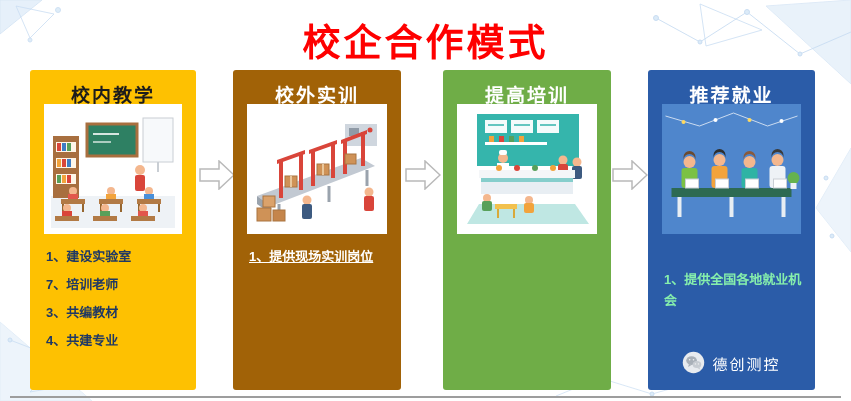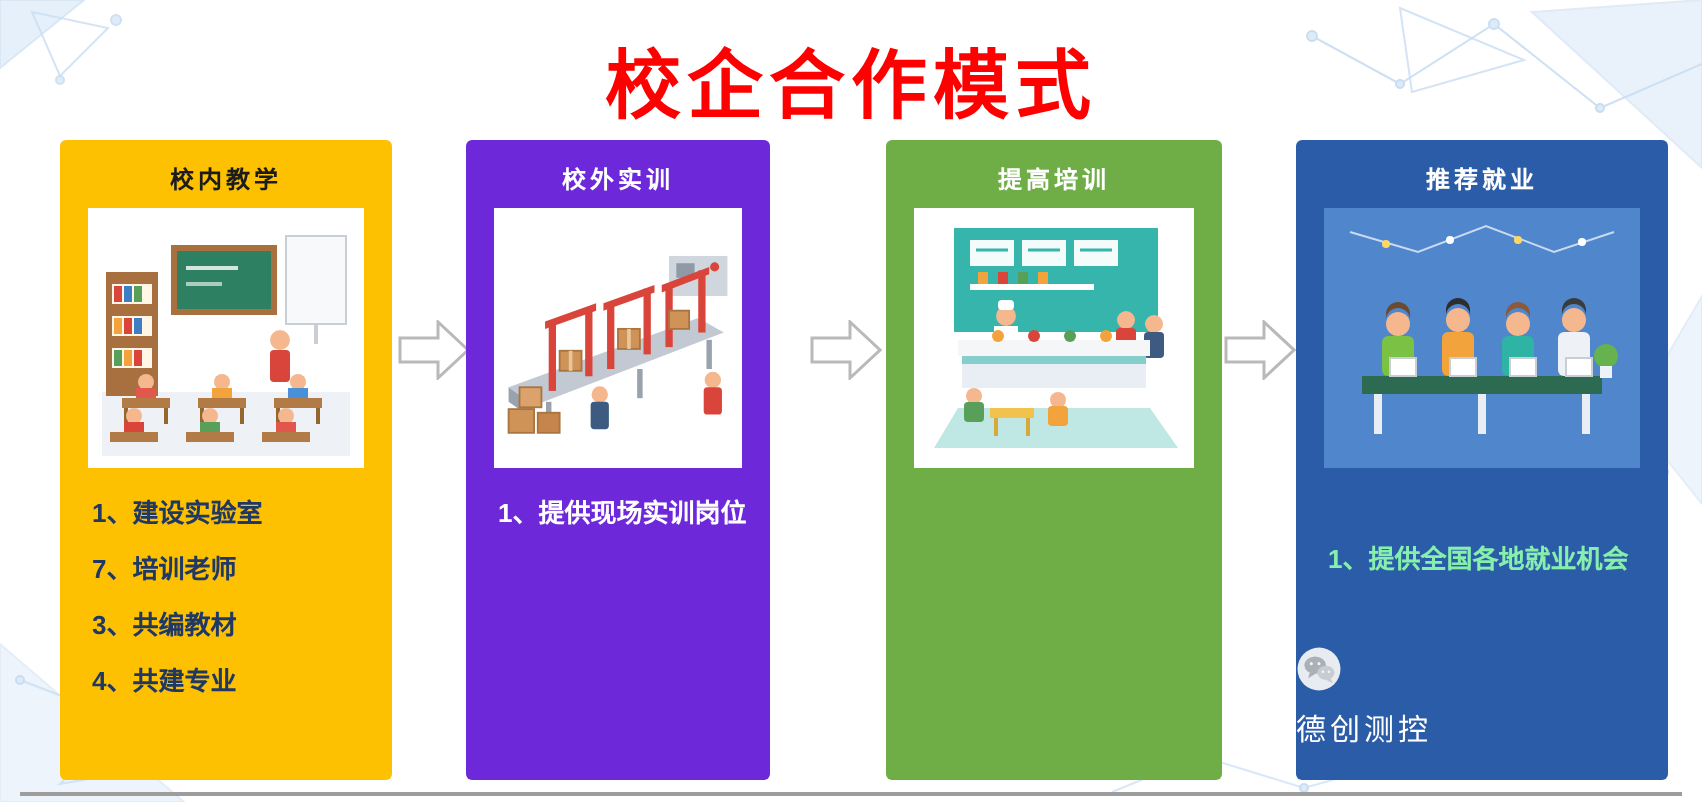--- a/index.html
+++ b/index.html
@@ -13,52 +13,52 @@
   .title {
     position:absolute; top:12px; left:0; right:0; z-index:2;
     text-align:center; color:#fe0000; font-size:38px; font-weight:bold;
     letter-spacing:3px;
   }
   .card {
     position:absolute; top:70px; height:320px; z-index:2;
     border-radius:3px;
   }
   .card-yellow { left:30px;  width:166px; background:#fec101; }
-  .card-gray   { left:233px; width:152px; background:#6d28d9; }
+  .card-gray   { left:233px; width:168px; background:#a16207; }
   .card-green  { left:443px; width:168px; background:#6fad47; }
-  .card-blue   { left:648px; width:186px; background:#2b5ca8; }
+  .card-blue   { left:648px; width:167px; background:#2b5ca8; }
   .card-header {
     position:absolute; top:10px; left:0; right:0;
-    text-align:center; font-size:12px; font-weight:bold; letter-spacing:2px;
+    text-align:center; font-size:19px; font-weight:bold; letter-spacing:2px;
   }
   .card-yellow .card-header { color:#1c1c1c; }
   .card-gray .card-header, .card-green .card-header, .card-blue .card-header { color:#ffffff; }
   .illus {
     position:absolute; top:34px; left:14px; right:14px; height:130px;
     background:#ffffff; overflow:hidden;
   }
   .card-blue .illus { background:#4f86cc; }
   .illus svg { width:100%; height:100%; display:block; }
   .card-list {
     position:absolute; top:176px; left:16px; right:8px;
     list-style:none; font-size:13px; font-weight:bold; line-height:21px;
   }
   .card-list li { margin-bottom:7px; }
   .card-yellow .card-list { left:16px; color:#1f3864; }
-  .card-gray .card-list   { color:#ffffff; }
+  .card-gray .card-list   { color:#ffffff;text-decoration:underline; }
   .card-green .card-list  { color:#1f3864; }
   .card-blue .card-list   { color:#86efac;margin-top:23px; }
   .arrow { position:absolute; top:160px; z-index:2; width:36px; height:30px; }
   .arrow-1 { left:199px; }
   .arrow-2 { left:405px; }
   .arrow-3 { left:612px; }
   .brand {
     position:absolute; bottom:16px; left:0; right:0;
-    display:flex; align-items:flex-start; justify-content:center; gap:7px;
-    color:#ffffff; font-size:15px; letter-spacing:2px;flex-direction:column;
+    display:flex; align-items:flex-end; justify-content:center; gap:7px;
+    color:#ffffff; font-size:15px; letter-spacing:2px;
   }
   .bottom-line {
     position:absolute; left:10px; right:10px; bottom:3px; height:2px;
     background:#9d9d9d; z-index:1;
   }
 </style>
 </head>
 <body>
 
 <div class="slide">

